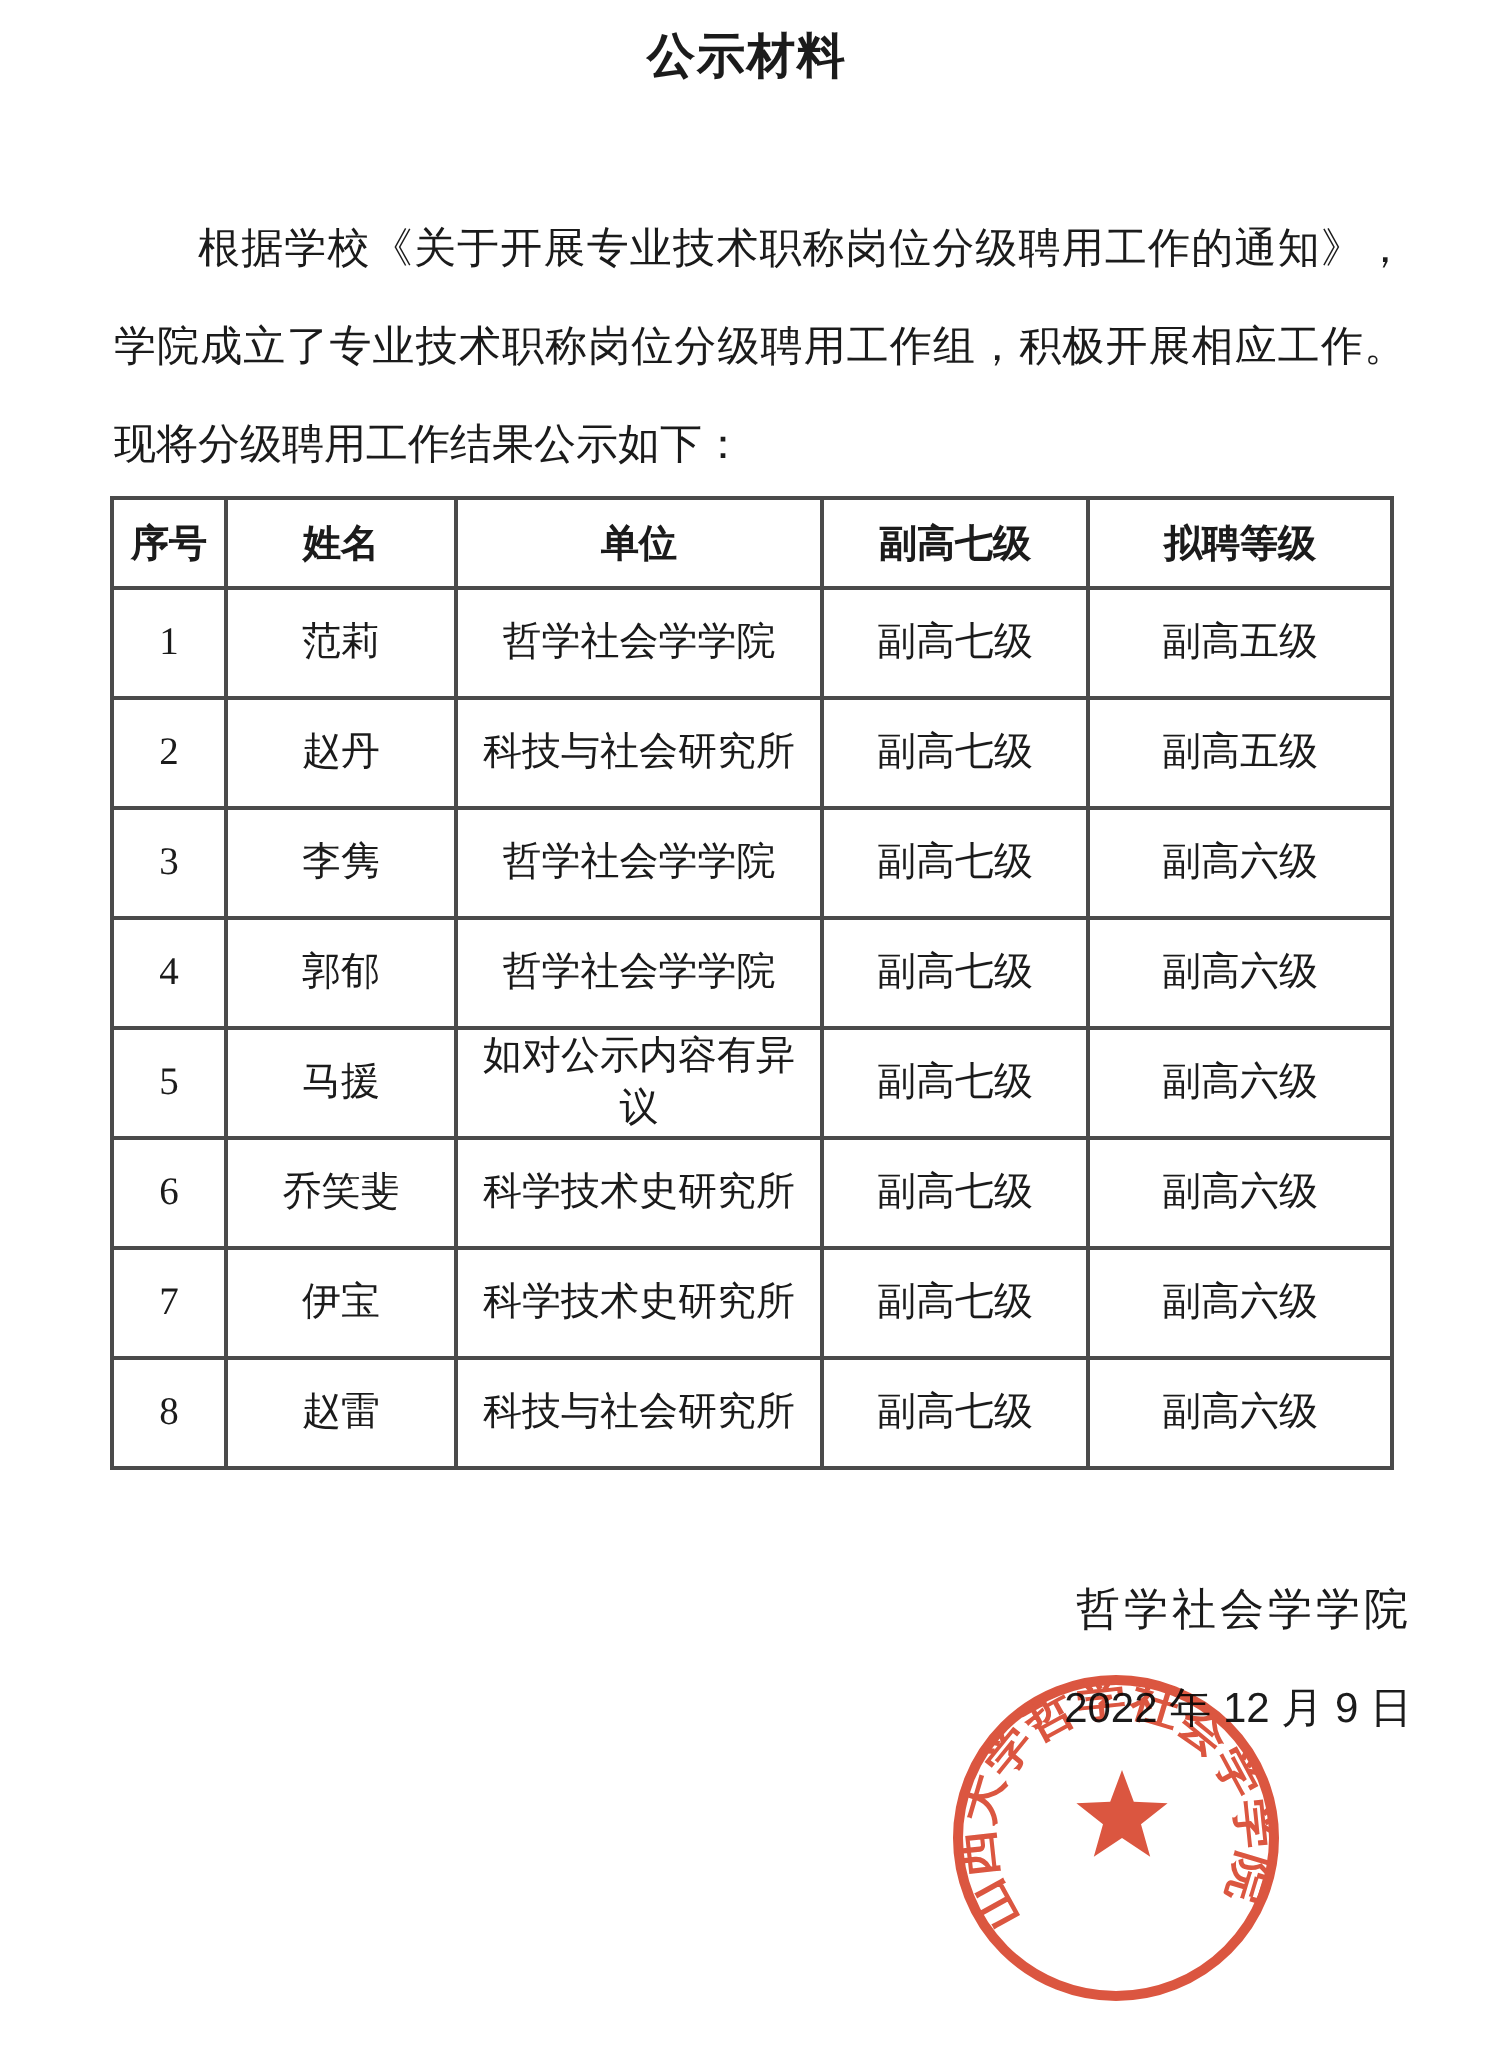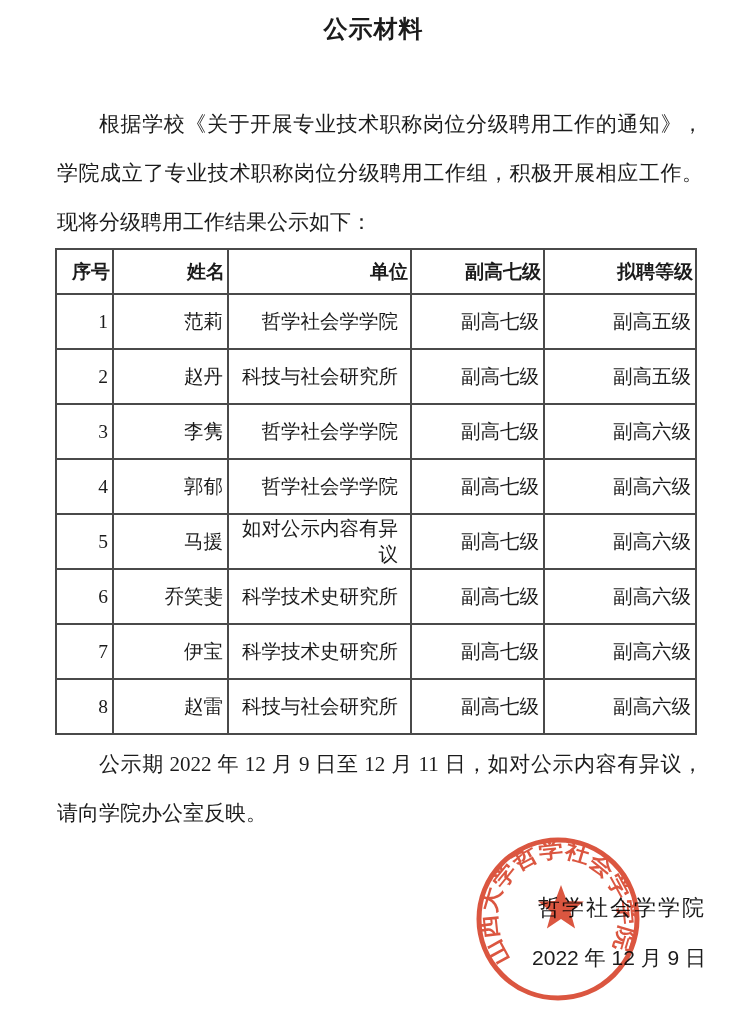--- a/index.html
+++ b/index.html
@@ -13,21 +13,21 @@
     font-size:24px;font-weight:600;line-height:30px;letter-spacing:1px;
   }
   .intro{
     margin:56px 44px 0 57px;
     font-size:21px;line-height:49px;text-indent:2em;text-align:justify;
   }
   table.roster{
     margin:1px 0 0 55px;border-collapse:collapse;table-layout:fixed;width:640px;
   }
   table.roster th,table.roster td{
-    border:2px solid #4a4a4a;text-align:right;vertical-align:middle;
+    border:2px solid #4a4a4a;text-align:center;vertical-align:middle;
     overflow:hidden;
   }
   table.roster th{
     height:43px;font-family:"Liberation Sans","DejaVu Sans",sans-serif;
     font-weight:700;font-size:19px;padding:0 2px;
   }
   table.roster td{
     height:53px;font-size:19.5px;line-height:26px;padding:0 4px;
   }
   table.roster td.c2{padding:0 12px;}
@@ -134,21 +134,20 @@
         <tr>
           <td class="c0">8</td>
           <td class="c1">赵雷</td>
           <td class="c2">科技与社会研究所</td>
           <td class="c3">副高七级</td>
           <td class="c4">副高六级</td>
         </tr>
       </tbody>
   </table>
 
-  <p class="closing">公示期 2022 年 12 月 9 日至 12 月 11 日，如对公示内容有异议，请向学院办公室反映。</p>
 
   <div class="sign-block">
     <div class="signature">哲学社会学学院</div>
     <div class="date">2022 年 12 月 9 日</div>
   </div>
 
   <div class="seal">
     <svg viewBox="0 0 172 172" xmlns="http://www.w3.org/2000/svg">
       <defs>
         <path id="sealArc" d="M 38.5 125.9 A 62 62 0 1 1 133.5 125.9" fill="none"></path>

